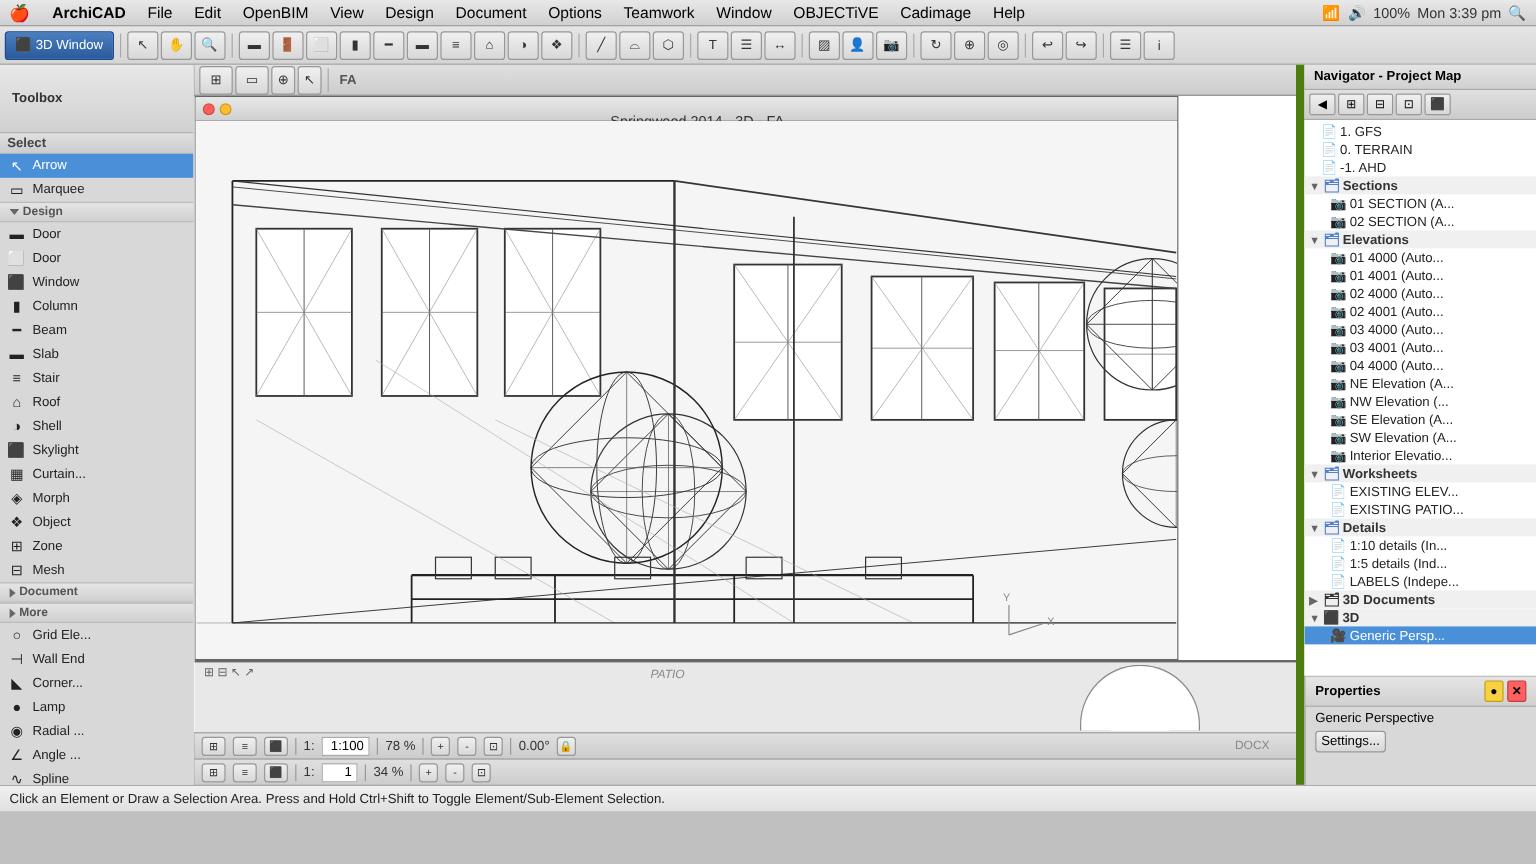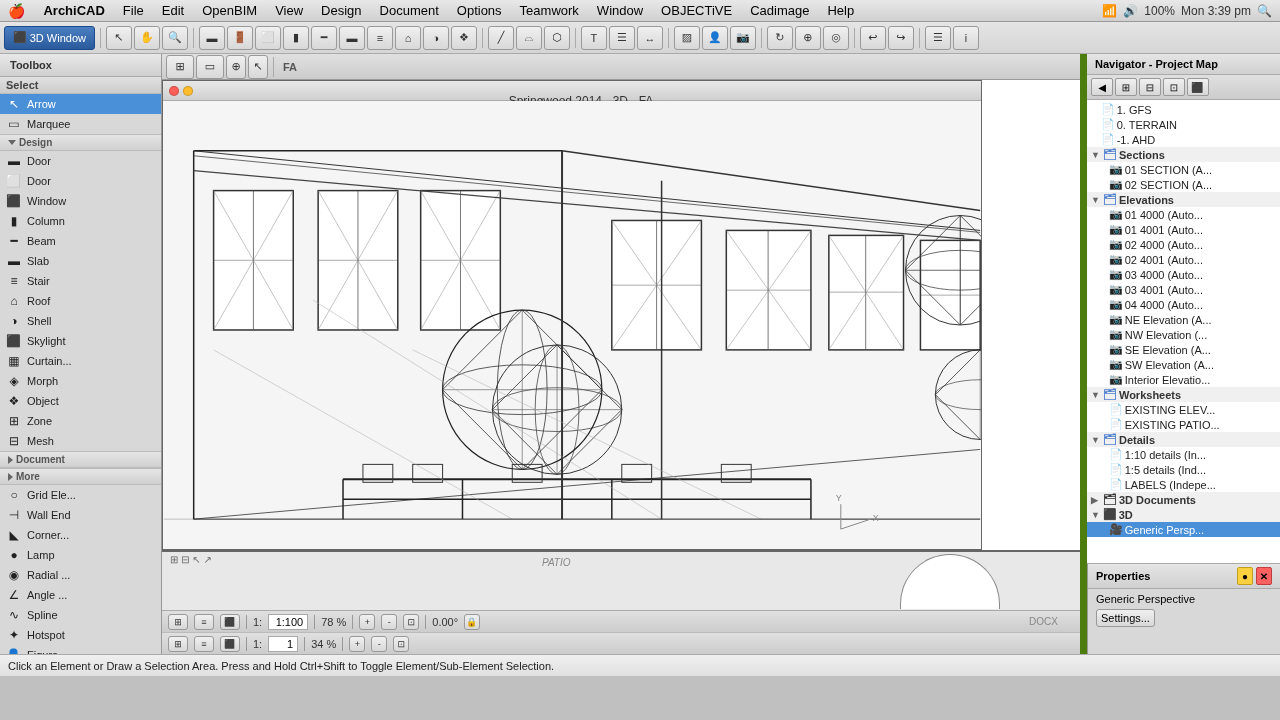--- a/index.html
+++ b/index.html
@@ -426,21 +426,21 @@
   <div class="tb-btn">↪</div>
   <div class="tb-separator"></div>
   <div class="tb-btn">☰</div>
   <div class="tb-btn">ℹ</div>
 </div>
 
 <div id="main-layout">
 
   <div id="toolbox">
 
-    <div style="display:flex;align-items:center;background:linear-gradient(to bottom,#e8e8e8,#d0d0d0);padding:2px 4px;border-bottom:1px solid #aaa;gap:2px;">
+    <div style="display:flex;align-items:center;background:linear-gradient(to bottom,#e8e8e8,#d0d0d0);padding:19px 4px;border-bottom:1px solid #aaa;gap:2px;">
       <div class="toolbox-header" style="flex:1;border:none;background:transparent;">Toolbox</div>
     </div>
 
     <div style="display:flex;background:linear-gradient(to bottom,#e0e0e0,#cccccc);padding:2px 6px;border-bottom:1px solid #bbb;">
       <span style="font-size:11px;font-weight:bold;color:#444;">Select</span>
     </div>
 
     <div class="tool-item selected">
       <span class="tool-icon">↖</span>
       <span>Arrow</span>

